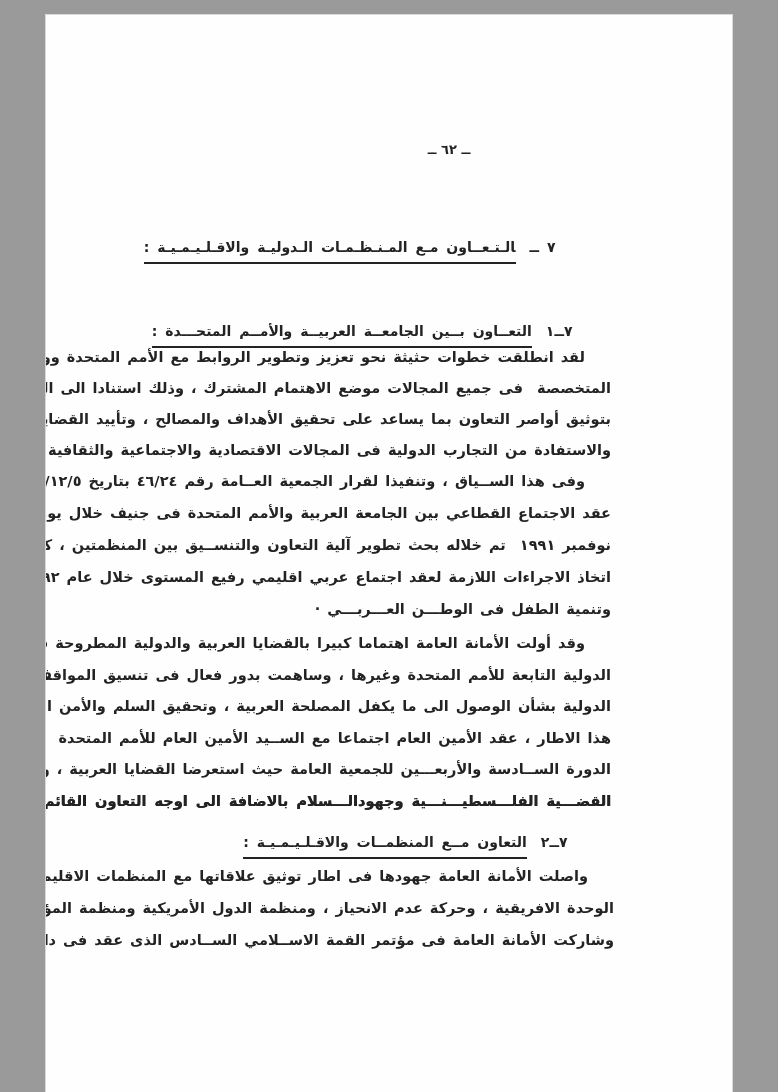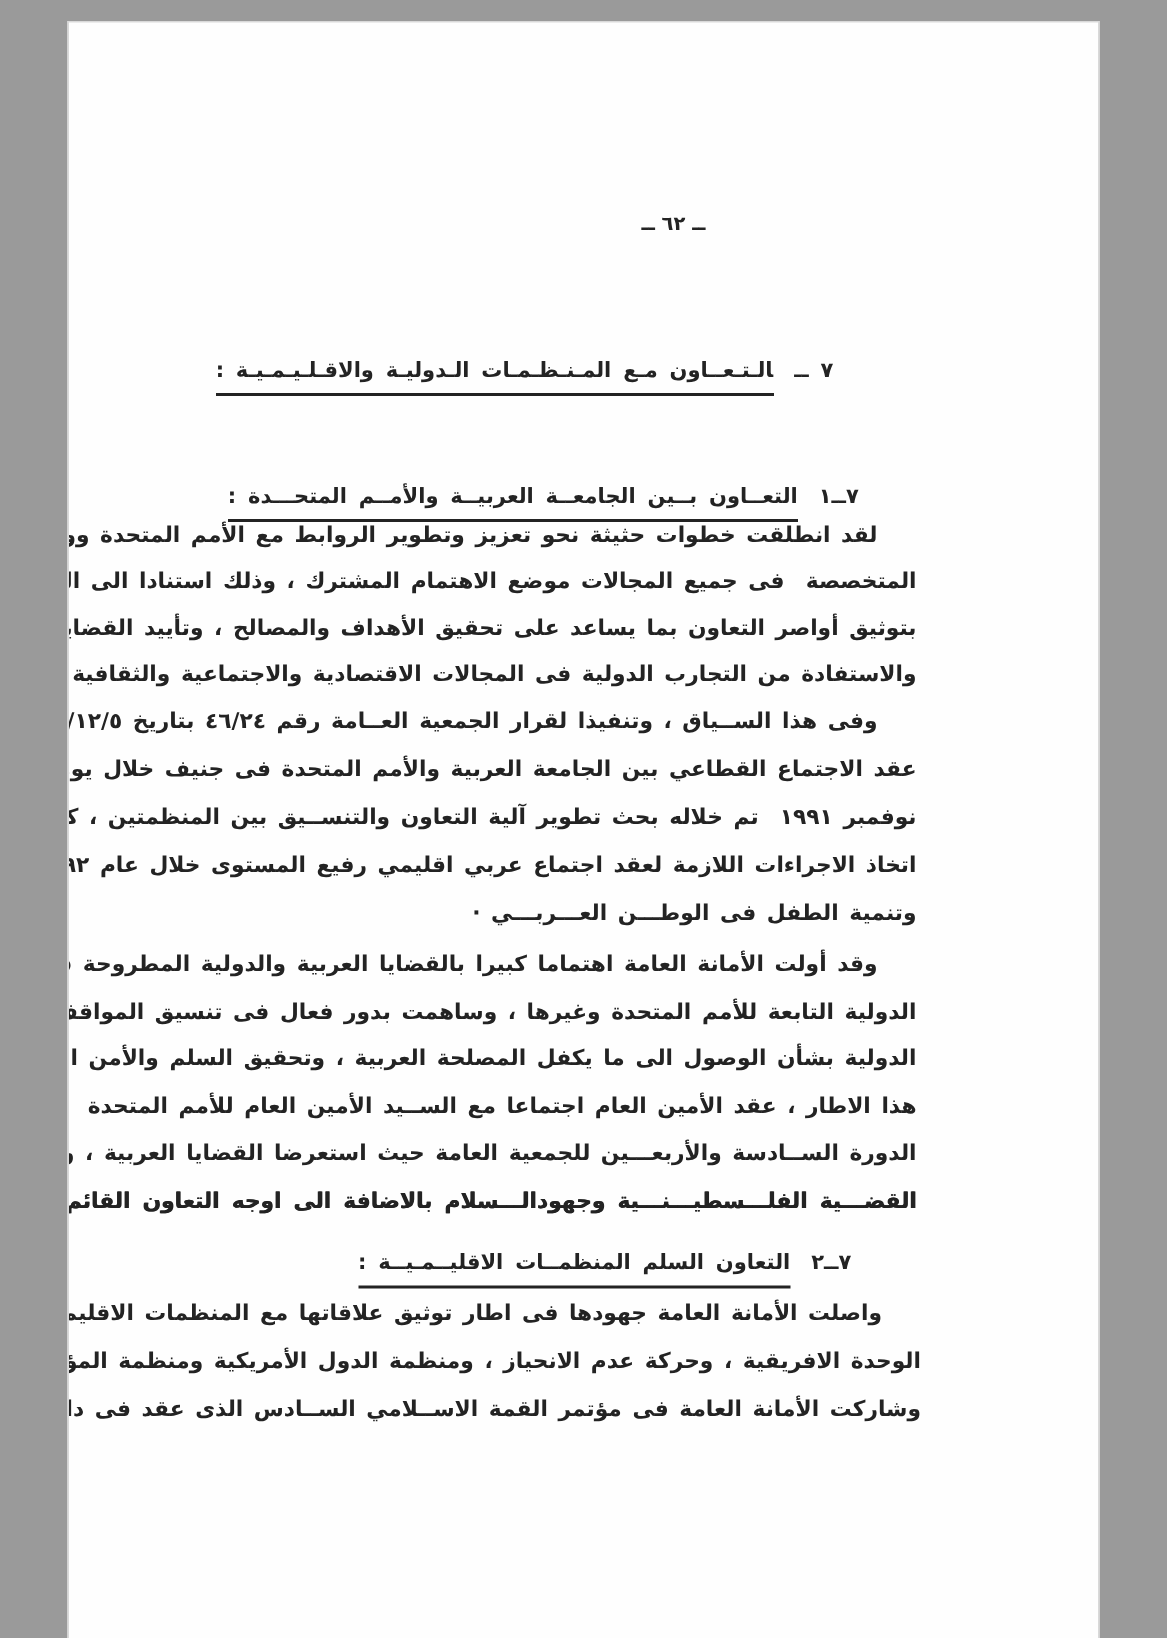--- a/index.html
+++ b/index.html
@@ -96,21 +96,21 @@
   <div class="para p3">
     <div class="line indent">وقد أولت الأمانة العامة اهتماما كبيرا بالقضايا العربية والدولية المطروحة في المحافـــل</div>
     <div class="line">الدولية التابعة للأمم المتحدة وغيرها ، وساهمت بدور فعال فى تنسيق المواقف العربيـــــــة</div>
     <div class="line">الدولية بشأن الوصول الى ما يكفل المصلحة العربية ، وتحقيق السلم والأمن الدوليين · وفـــي</div>
     <div class="line">هذا الاطار ، عقد الأمين العام اجتماعا مع الســيد الأمين العام للأمم المتحدة  على هامـــــش</div>
     <div class="line">الدورة الســادسة والأربعـــين للجمعية العامة حيث استعرضا القضايا العربية ، وعلى الأخـــــص</div>
     <div class="line heavy">القضـــية الفلـــسطيـــنـــية وجهودالـــسلام بالاضافة الى اوجه التعاون القائم بين المنظمتين·</div>
   </div>
 
   <div class="heading h3">
-    <span class="hnum">٧ــ٢</span><span class="htitle">التعاون السلم المنظمــات الاقليــمـيــة :</span>
+    <span class="hnum">٧ــ٢</span><span class="htitle">التعاون مــع المنظمــات والاقـلـيـمـيـة :</span>
   </div>
 
   <div class="para p4">
     <div class="line indent">واصلت الأمانة العامة جهودها فى اطار توثيق علاقاتها مع المنظمات الاقليمية كمنظمـــــة</div>
     <div class="line">الوحدة الافريقية ، وحركة عدم الانحياز ، ومنظمة الدول الأمريكية ومنظمة المؤتمر الاســلامـــي ·</div>
     <div class="line">وشاركت الأمانة العامة فى مؤتمر القمة الاســلامي الســادس الذى عقد فى داكار ــ ديســمبر ١٩٩١ ،</div>
   </div>
 
 </div>
 

